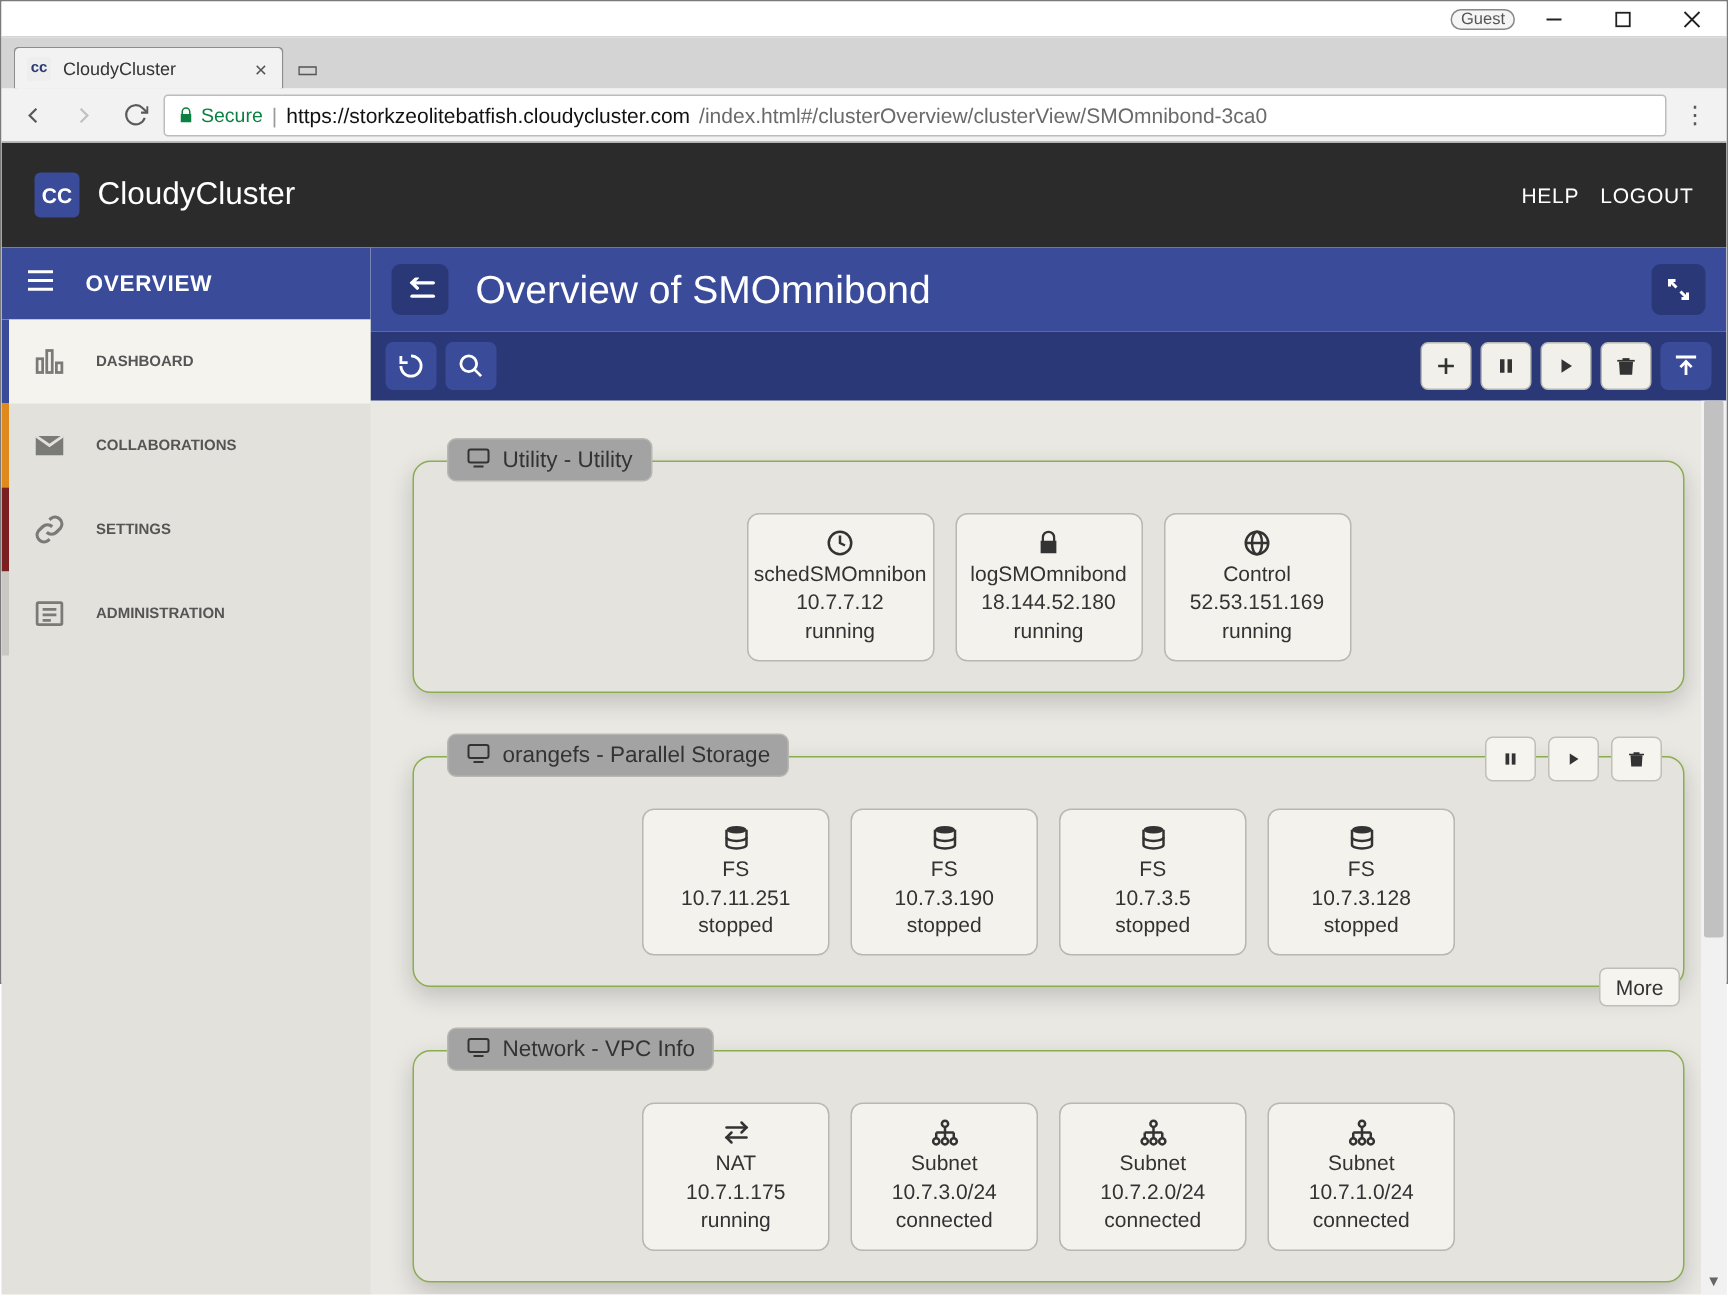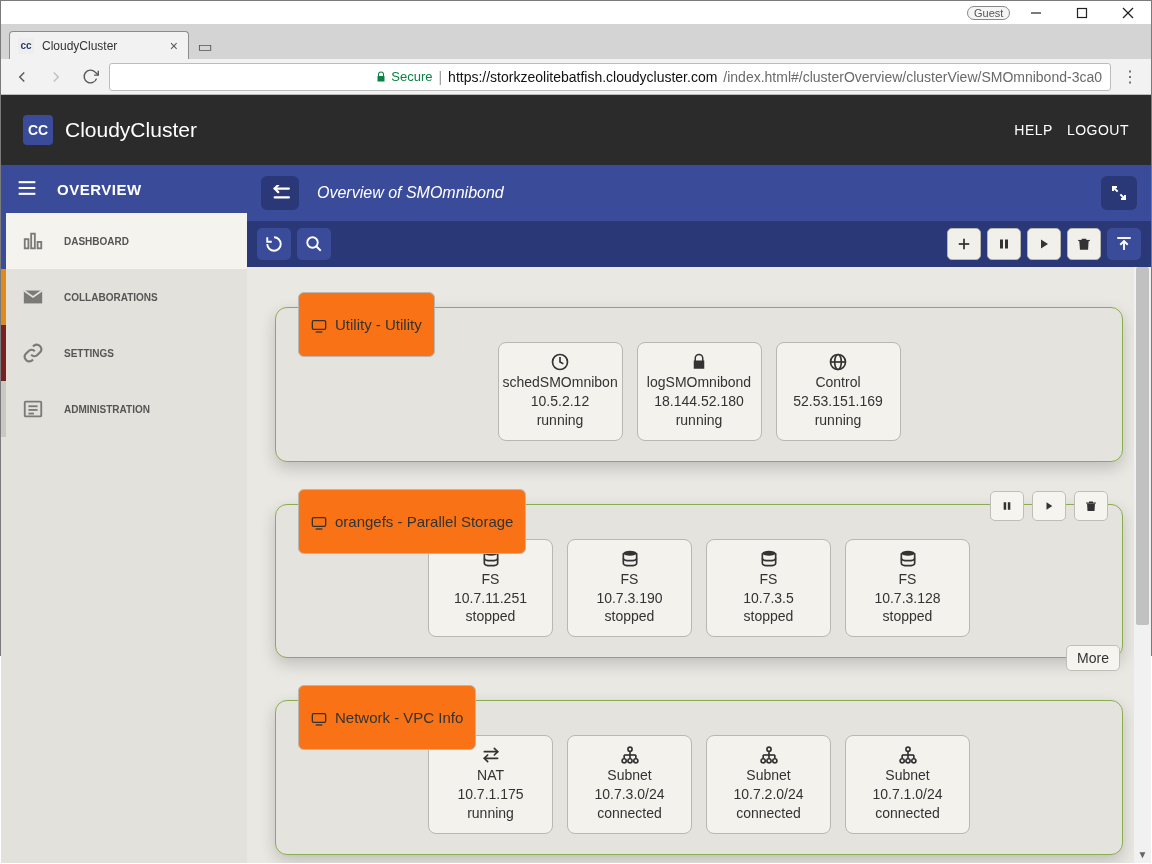--- a/index.html
+++ b/index.html
@@ -17,21 +17,21 @@
   .tabstrip { height: 34px; background: #d4d4d4; display: flex; align-items: flex-end; padding-left: 8px; }
   .tab { height: 28px; background: #f2f2f2; border: 1px solid #8c8c8c; border-bottom: none; border-top-left-radius: 4px; border-top-right-radius: 4px; display:flex; align-items:center; padding: 0 10px 0 8px; gap:8px; min-width: 180px; font-size: 12px; color:#333;}
   .tab .favicon { width:16px; height:16px; background:#eee; border-radius:2px; display:flex;align-items:center;justify-content:center;font-size:10px;color:#2a3a70;font-weight:bold;}
   .tab .tab-close { margin-left:auto; color:#555; font-size:14px; line-height:1;}
   .newtab { width: 20px; height:18px; margin-left:6px; margin-bottom:4px; color:#555; display:flex;align-items:center;justify-content:center;}
 
   
   .urlbar-row { height: 36px; background: #f2f2f2; display:flex; align-items:center; padding: 0 6px; gap:4px; border-bottom:1px solid #bcbcbc;}
   .nav-btn { width:30px; height:30px; display:flex; align-items:center; justify-content:center; color:#555;}
   .nav-btn.disabled { color:#b5b5b5;}
-  .urlbar { flex:1; height:28px; border:1px solid #bcbcbc; border-radius:3px; background:#fff; display:flex; align-items:center; padding:0 8px; font-size:14px; color:#333; gap:6px; overflow:hidden;justify-content:flex-end;}
+  .urlbar { flex:1; height:28px; border:1px solid #bcbcbc; border-radius:3px; background:#fff; display:flex; align-items:center; padding:0 8px; font-size:14px; color:#333; gap:6px; overflow:hidden;}
   .urlbar .secure { color:#0b8043; font-size:13px; display:flex; align-items:center; gap:4px;}
   .urlbar .sep { color:#999; }
   .urlbar .domain { color:#111; }
   .urlbar .path { color:#6a6a6a; }
   .menu-dots { width:30px; display:flex; align-items:center; justify-content:center; color:#5a5a5a;}
 
   
   .viewport { position:relative; height: calc(864px - 24px - 34px - 36px - 2px); overflow:hidden; background:#e9e8e3; }
 
   
@@ -52,35 +52,35 @@
   .side-item.access { border-left-color:#7bbf3f; }
   .side-item.collab { border-left-color:#e08a1e; }
   .side-item.settings { border-left-color:#7a2020; }
   .side-item.admin { border-left-color:#c9c8c3;padding-left:16px; }
   .side-icon { width:22px; height:22px; color:#7a7a76; display:flex;align-items:center;justify-content:center;}
 
   
   .main { flex:1; display:flex; flex-direction:column; overflow:hidden; position:relative;}
   .titlebar { height:56px; background:#3a4b9a; display:flex; align-items:center; padding:0 14px; gap:18px; }
   .back-btn { width:38px; height:34px; background:#2a3878; border-radius:6px; display:flex;align-items:center;justify-content:center; color:#fff;}
-  .page-title { color:#fff; font-size:16px;font-style:italic; }
+  .page-title { color:#fff; font-size:26px; }
   .expand-btn { margin-left:auto; width:36px; height:34px; background:#2a3878; border-radius:6px; display:flex;align-items:center;justify-content:center;color:#fff;}
   .toolbar { height:46px; background:#2a3878; display:flex; align-items:center; padding:0 10px; gap:6px; }
   .tool-btn { width:34px; height:32px; border-radius:5px; display:flex;align-items:center;justify-content:center; color:#fff;}
   .tool-btn.dark { background:#3a4b9a;}
   .tool-btn.light { background:#f1f0eb; color:#333; border:1px solid #b8b7b2;}
   .tool-spacer { flex:1; }
   .tool-uplift { width:34px; height:32px; background:#3a4b9a; border-radius:5px; display:flex;align-items:center;justify-content:center;color:#fff;}
 
   
   .content-scroll { flex:1; overflow:hidden; position:relative; }
   .content-inner { padding: 40px 28px 0 28px; }
 
   .group { position:relative; border:1px solid #8aae4f; border-radius:12px; background:#e4e3de; box-shadow: 0 6px 16px rgba(0,0,0,0.18); margin-bottom: 42px; padding: 34px 14px 20px 14px;}
-  .group-label { position:absolute; top:-16px; left:22px; background:#f97316; border:1px solid #b8b7b2; border-radius:6px; padding:23px 12px; font-size:15px; color:#333; display:flex; align-items:flex-end; gap:8px;}
+  .group-label { position:absolute; top:-16px; left:22px; background:#a3a3a3; border:1px solid #b8b7b2; border-radius:6px; padding:5px 12px; font-size:15px; color:#333; display:flex; align-items:flex-start; gap:8px;}
   .group-actions { position:absolute; top:-14px; right:14px; display:flex; gap:8px;}
   .sm-btn { width:34px; height:30px; background:#f5f4ef; border:1px solid #bfbeb9; border-radius:5px; display:flex;align-items:center;justify-content:center; color:#333; font-size:14px;}
   .more-btn { position:absolute; bottom:-14px; right:2px; background:#f5f4ef; border:1px solid #bfbeb9; border-radius:5px; padding:4px 10px; font-size:14px; color:#333;}
   .nodes { display:flex; gap:14px; justify-content:center; flex-wrap: nowrap;}
   .node { width:125px; border:1px solid #b8b7b2; border-radius:8px; background:#f3f2ed; padding:8px 4px 10px 4px; text-align:center; font-size:14px; color:#333; line-height:1.35;}
   .node .icon { height:22px; display:flex;align-items:center;justify-content:center;color:#333;}
   .node .name { white-space:nowrap; overflow:hidden;}
   .node .ip {}
   .node .state {}
 
@@ -301,21 +301,21 @@
                 </div>
                 <div class="nodes">
                   <div class="node">
                     <div class="icon">
                       <svg width="20" height="20" viewBox="0 0 24 24" fill="none" stroke="#333" stroke-width="2">
                         <circle cx="12" cy="12" r="9"></circle>
                         <polyline points="12 6 12 12 16 14"></polyline>
                       </svg>
                     </div>
                     <div class="name">schedSMOmnibond</div>
-                    <div class="ip">10.5.2.12</div>
+                    <div class="ip">10.7.7.12</div>
                     <div class="state">running</div>
                   </div>
                   <div class="node">
                     <div class="icon">
                       <svg width="18" height="20" viewBox="0 0 24 24" fill="#333">
                         <path d="M6 10V7a6 6 0 1112 0v3h1v11H5V10h1zm2 0h8V7a4 4 0 10-8 0v3z"></path>
                       </svg>
                     </div>
                     <div class="name">logSMOmnibond</div>
                     <div class="ip">18.144.52.180</div>

